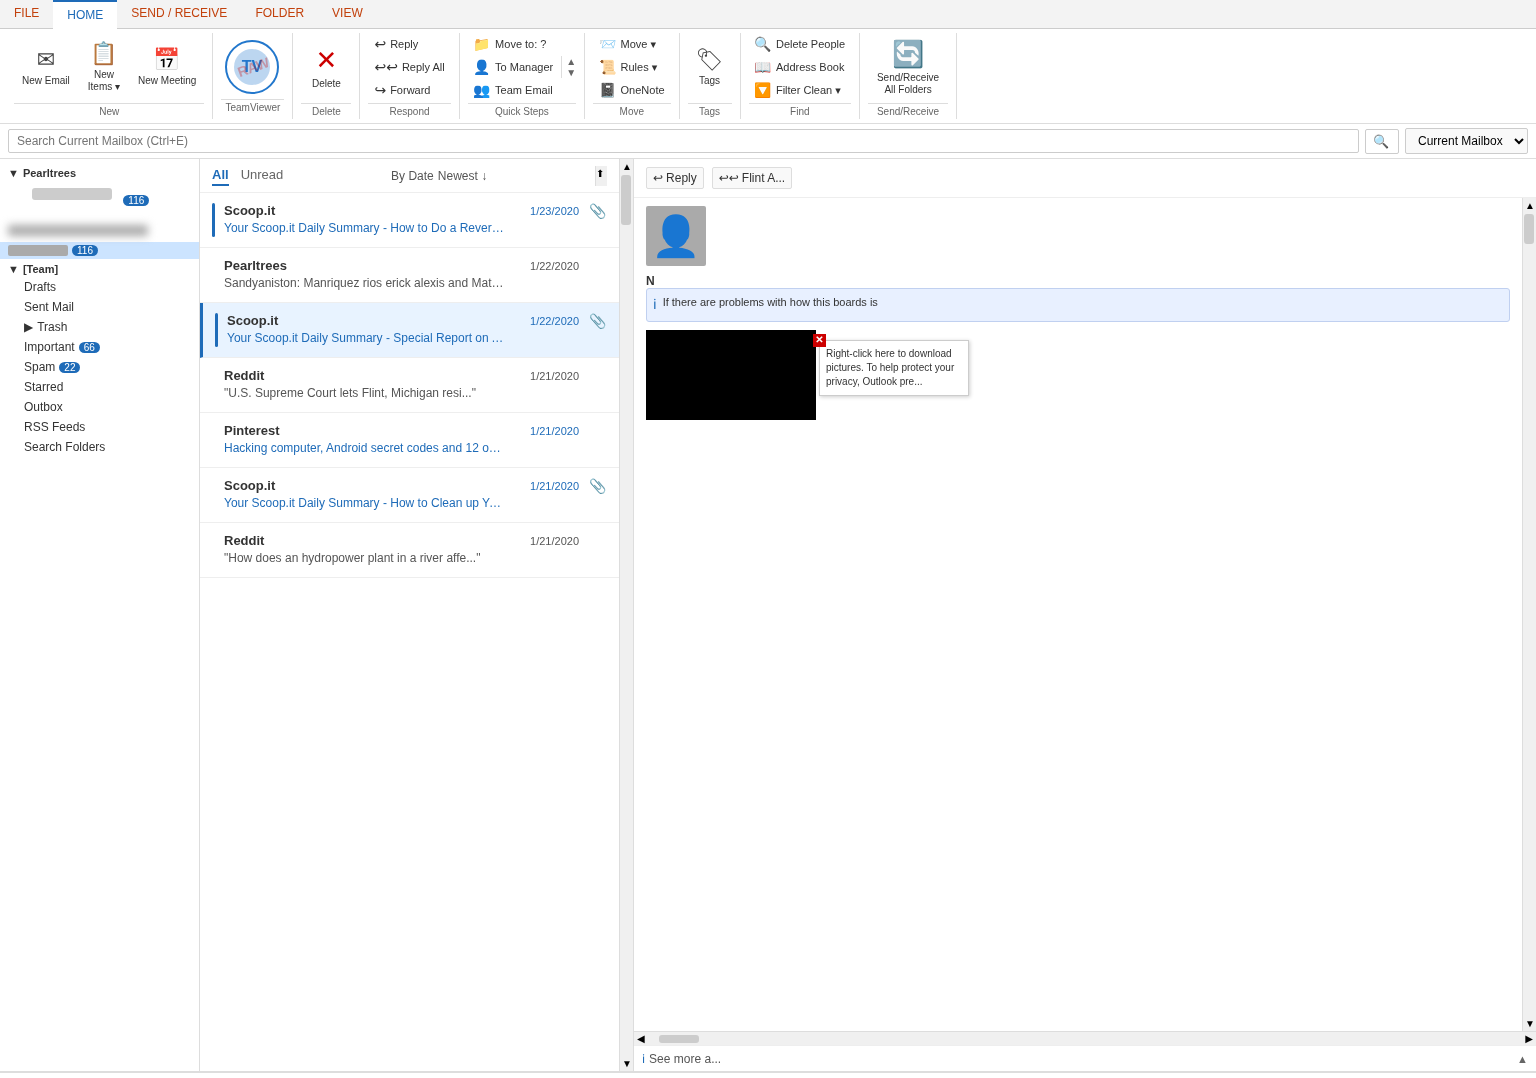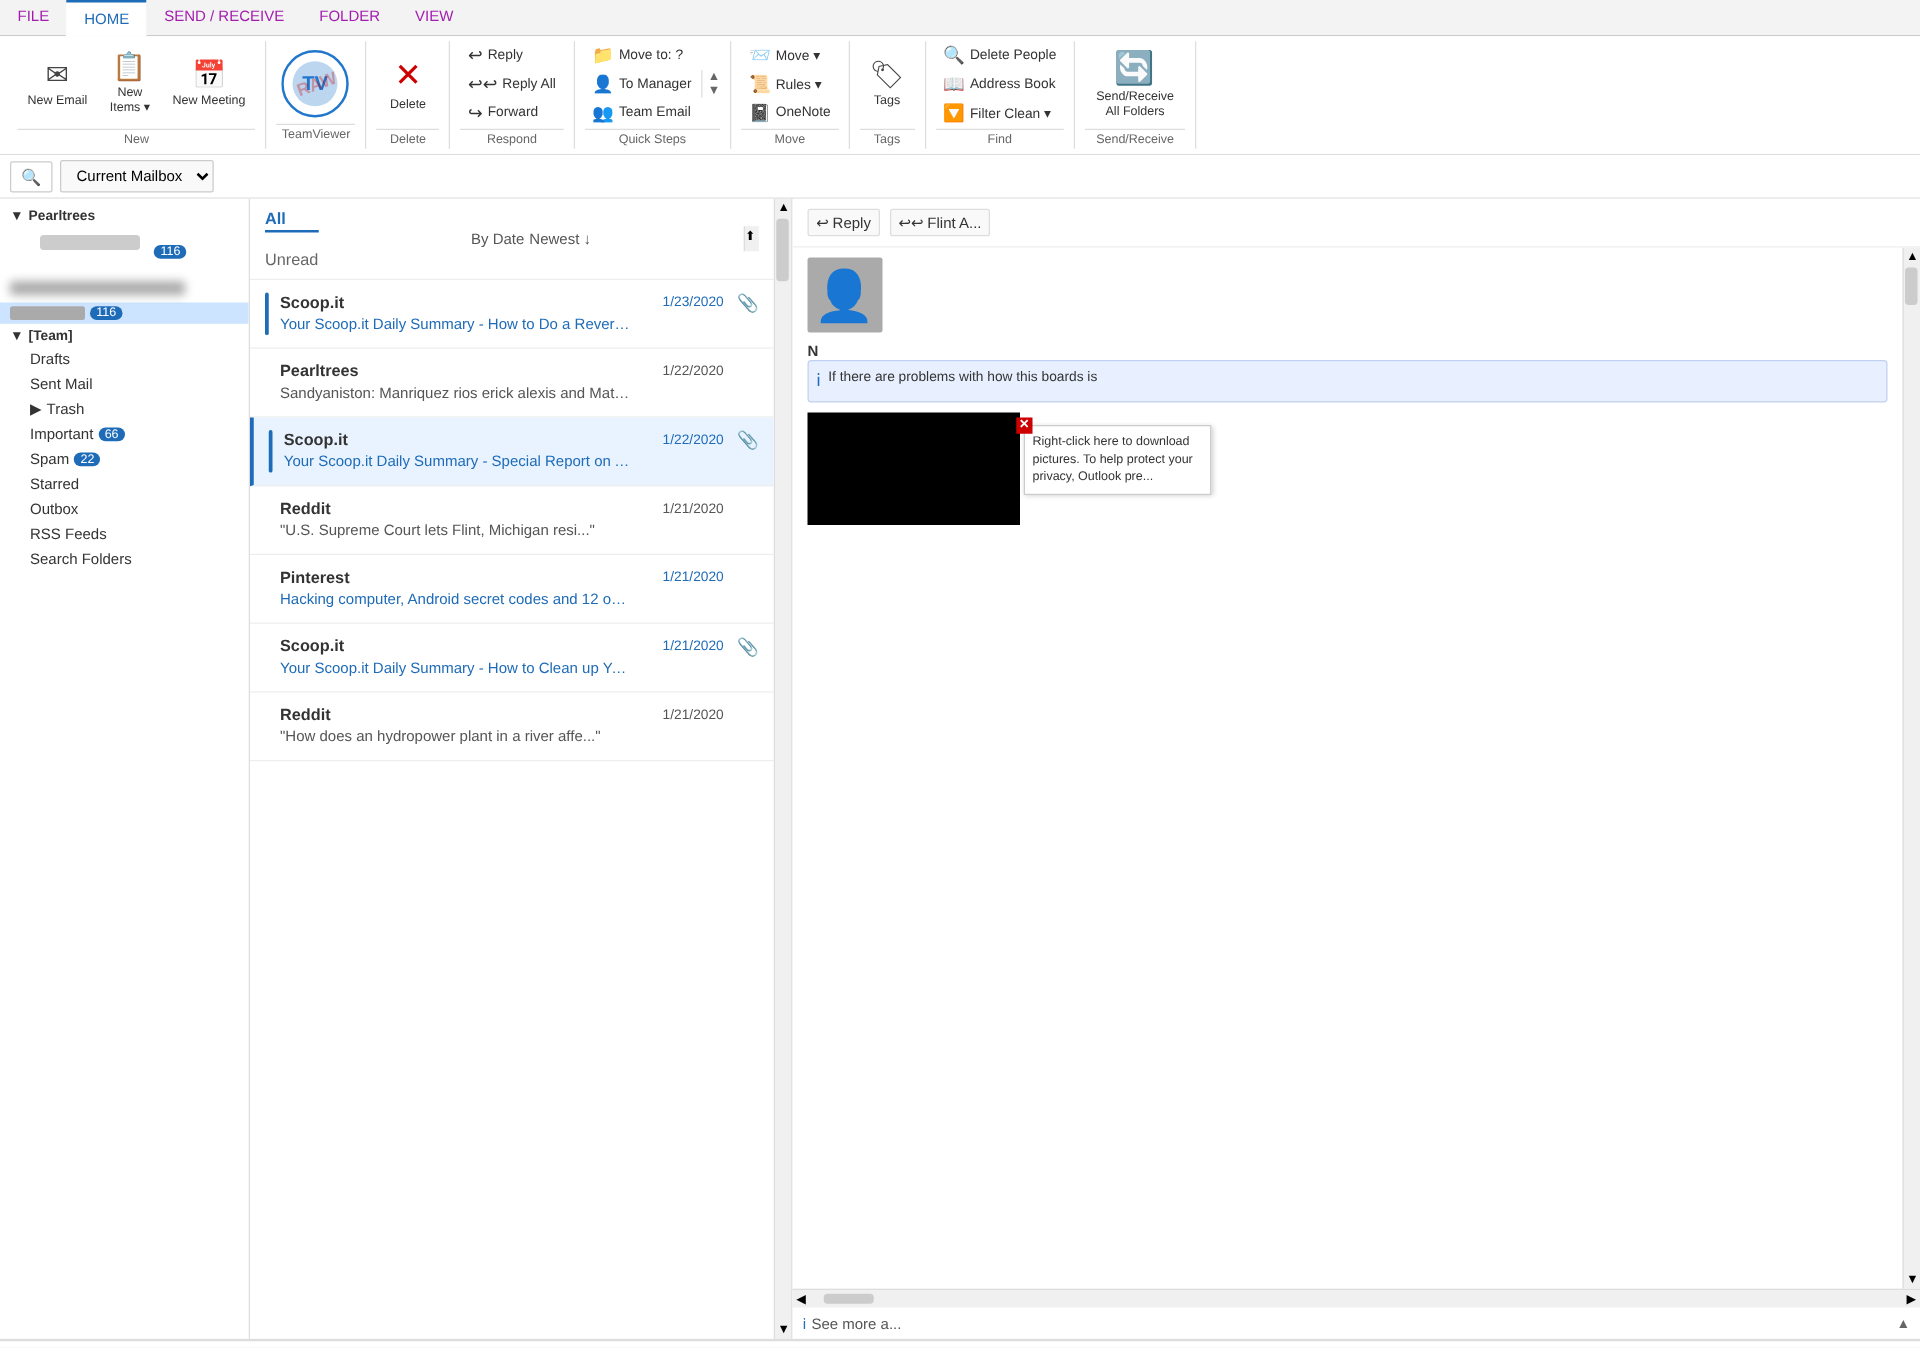--- a/index.html
+++ b/index.html
@@ -1,21 +1,21 @@
 <!DOCTYPE html>
 <html><head>
   <meta charset="utf-8">
   <style>
     * { margin: 0; padding: 0; box-sizing: border-box; }
     body { font-family: 'Segoe UI', Arial, sans-serif; font-size: 12px; background: #f0f0f0; width: 1536px; height: 1078px; overflow: hidden; }
 
     
     .ribbon { background: #fff; border-bottom: 1px solid #ddd; }
     .ribbon-tabs { display: flex; background: #f3f3f3; border-bottom: 1px solid #ccc; }
-    .ribbon-tab { padding: 6px 14px; font-size: 12px; cursor: pointer; color: #a21caf; border: none; background: transparent; }
+    .ribbon-tab { padding: 6px 14px; font-size: 12px; cursor: pointer; color: #c2410c; border: none; background: transparent; }
     .ribbon-tab.active { background: #fff; color: #1e6bb8; border-top: 2px solid #1e6bb8; border-bottom: 1px solid #fff; margin-bottom: -1px; }
     .ribbon-content { display: flex; align-items: stretch; padding: 4px 6px; background: #fff; min-height: 88px; }
     .ribbon-group { display: flex; flex-direction: column; align-items: center; padding: 0 8px; border-right: 1px solid #ddd; }
     .ribbon-group-buttons { display: flex; flex: 1; align-items: center; gap: 2px; }
     .ribbon-group-label { font-size: 10px; color: #666; padding: 2px 0; border-top: 1px solid #ddd; width: 100%; text-align: center; margin-top: 2px; }
     .ribbon-btn { display: flex; flex-direction: column; align-items: center; justify-content: center; padding: 4px 8px; cursor: pointer; border-radius: 2px; min-width: 40px; background: transparent; border: none; }
     .ribbon-btn .icon { font-size: 22px; color: #444; }
     .ribbon-btn .label { font-size: 10px; color: #333; text-align: center; line-height: 1.2; margin-top: 2px; }
     .ribbon-btn-small { display: flex; align-items: center; gap: 4px; padding: 3px 6px; cursor: pointer; border-radius: 2px; background: transparent; border: none; font-size: 11px; color: #333; }
     .ribbon-btn-small .icon-sm { font-size: 14px; }
@@ -36,21 +36,21 @@
     
     .search-bar { display: flex; align-items: center; padding: 4px 8px; background: #fff; border-bottom: 1px solid #ddd; gap: 6px; }
     .search-input { flex: 1; border: 1px solid #ccc; border-radius: 2px; padding: 4px 8px; font-size: 12px; color: #999; }
     .search-btn { padding: 4px 8px; background: transparent; border: 1px solid #ccc; border-radius: 2px; cursor: pointer; font-size: 13px; }
     .mailbox-selector { border: 1px solid #ccc; border-radius: 2px; padding: 4px 8px; font-size: 12px; background: #f9f9f9; cursor: pointer; }
 
     
     .email-area { display: flex; flex: 1; }
     .email-list { width: 420px; border-right: 1px solid #ddd; background: #fff; overflow-y: auto; }
     .email-list-header { display: flex; align-items: center; justify-content: space-between; padding: 6px 12px; border-bottom: 1px solid #eee; }
-    .email-filter-tabs { display: flex; gap: 12px; flex-direction: column; }
+    .email-filter-tabs { display: flex; gap: 12px; }
     .filter-tab { font-size: 13px; color: #666; cursor: pointer; padding: 2px 0; }
     .filter-tab.active { color: #1e6bb8; border-bottom: 2px solid #1e6bb8; font-weight: bold; }
     .sort-controls { display: flex; align-items: center; gap: 4px; font-size: 12px; color: #555; cursor: pointer; }
     .email-item { display: flex; padding: 10px 12px; border-bottom: 1px solid #eee; cursor: pointer; position: relative; }
     .email-item.selected { background: #e8f3ff; border-left: 3px solid #1e6bb8; }
     .email-item-left { width: 4px; margin-right: 8px; display: flex; align-items: stretch; }
     .email-blue-bar { width: 3px; background: #1e6bb8; border-radius: 2px; }
     .email-content { flex: 1; }
     .email-sender { font-size: 13px; font-weight: 600; color: #333; margin-bottom: 3px; }
     .email-subject { font-size: 12px; color: #1e6bb8; margin-bottom: 2px; white-space: nowrap; overflow: hidden; text-overflow: ellipsis; max-width: 280px; }
@@ -235,20 +235,21 @@
           <span class="label">Send/Receive<br>All Folders</span>
         </div>
       </div>
       <div class="ribbon-group-label">Send/Receive</div>
     </div>
 
   </div>
 </div>
 
 <div class="search-bar">
+  <input class="search-input" type="text" placeholder="Search Current Mailbox (Ctrl+E)" style="">
   <button class="search-btn">🔍</button>
   <select class="mailbox-selector"><option>Current Mailbox</option></select>
 </div>
 
 <div class="main-layout">
 
   <div class="sidebar">
     <div class="sidebar-section-header">
       <span>▼</span>
       <span>Pearltrees</span>

